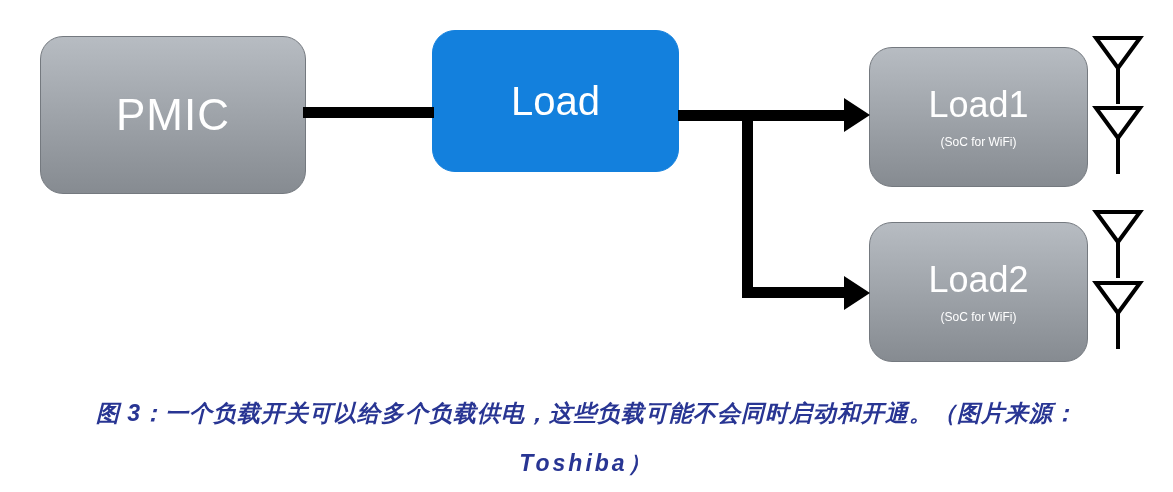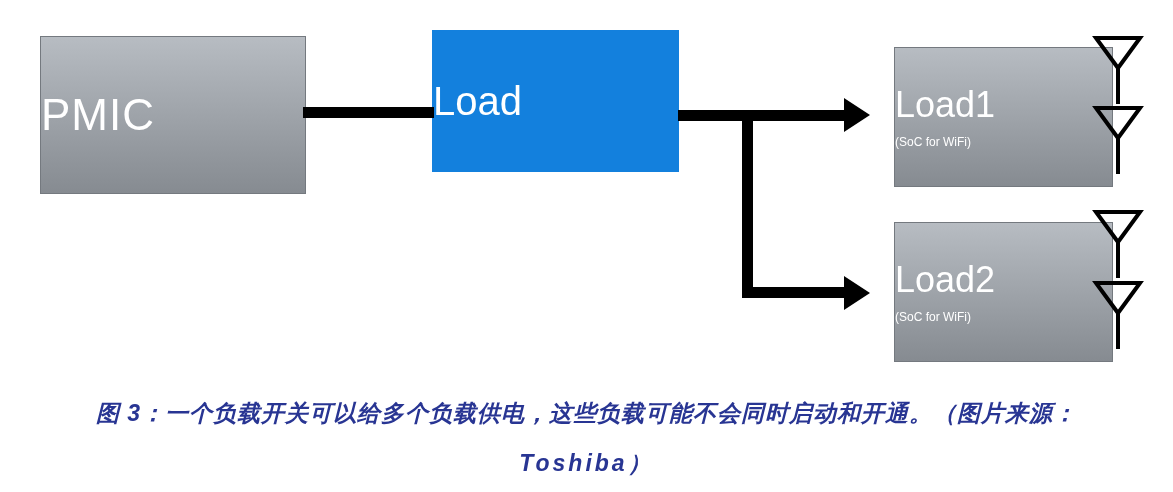--- a/index.html
+++ b/index.html
@@ -16,37 +16,39 @@
     width:1173px;
     height:492px;
     background:#ffffff;
     font-family:"Liberation Sans", sans-serif;
     overflow:hidden;
   }
   .block{
     position:absolute;
     display:flex;
     flex-direction:column;
+    align-items:center;
     justify-content:center;
     color:#ffffff;
     box-sizing:border-box;
+    border-radius:23px;
   }
   .gray{
     background:linear-gradient(180deg, var(--block-gray-top), var(--block-gray-bottom));
     border:1px solid var(--block-border);
   }
   .blue{
     background:var(--block-blue);
     border:1px solid var(--block-blue);
   }
   .pmic{left:40px;top:36px;width:266px;height:158px;}
   .pmic .main{font-size:44px;letter-spacing:1px;}
   .switch{left:432px;top:30px;width:247px;height:142px;}
   .switch .main{font-size:40px;line-height:52px;}
-  .load{left:869px;width:219px;height:140px;margin-left:25px;}
+  .load{left:869px;width:219px;height:140px;}
   .load1{top:47px;}
   .load2{top:222px;}
   .load .main{font-size:36px;line-height:40px;}
   .load .sub{font-size:12px;margin-top:10px;}
   .hline,.vline{position:absolute;background:var(--arrow);}
   .line-pmic{left:303px;top:107px;width:131px;height:11px;}
   .line-switch-out{left:678px;top:110px;width:167px;height:11px;}
   .line-branch-v{left:742px;top:110px;width:11px;height:188px;}
   .line-load2{left:742px;top:287px;width:103px;height:11px;}
   .arrowhead{

